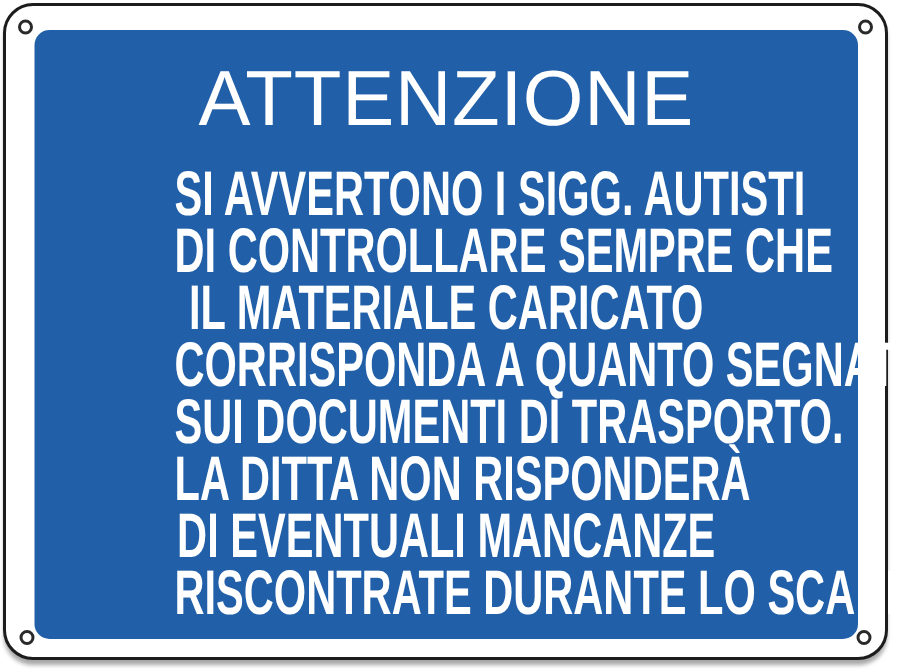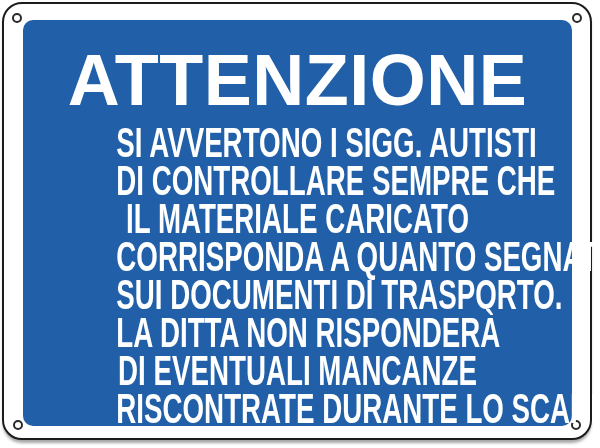--- a/index.html
+++ b/index.html
@@ -48,24 +48,24 @@
     top: 16px;
     width: 549px;
     height: 406px;
     background: #2160a8;
     border-radius: 10px;
     overflow: visible;
     text-align: center;
   }
   .title {
     margin: 0;
-    padding-top: 19px;
-    font-size: 72px;
+    padding-top: 5px;
+    font-size: 52px;
     line-height: 82px;
-    font-weight: bold;
+    font-weight: normal;
     letter-spacing: 0.5px;
     color: #ffffff;
     white-space: nowrap;
   }
   
   .body-lines {
     margin-top: 3px;
     transform: scaleX(0.66);
     transform-origin: 50% 0;
     color: #ffffff;

